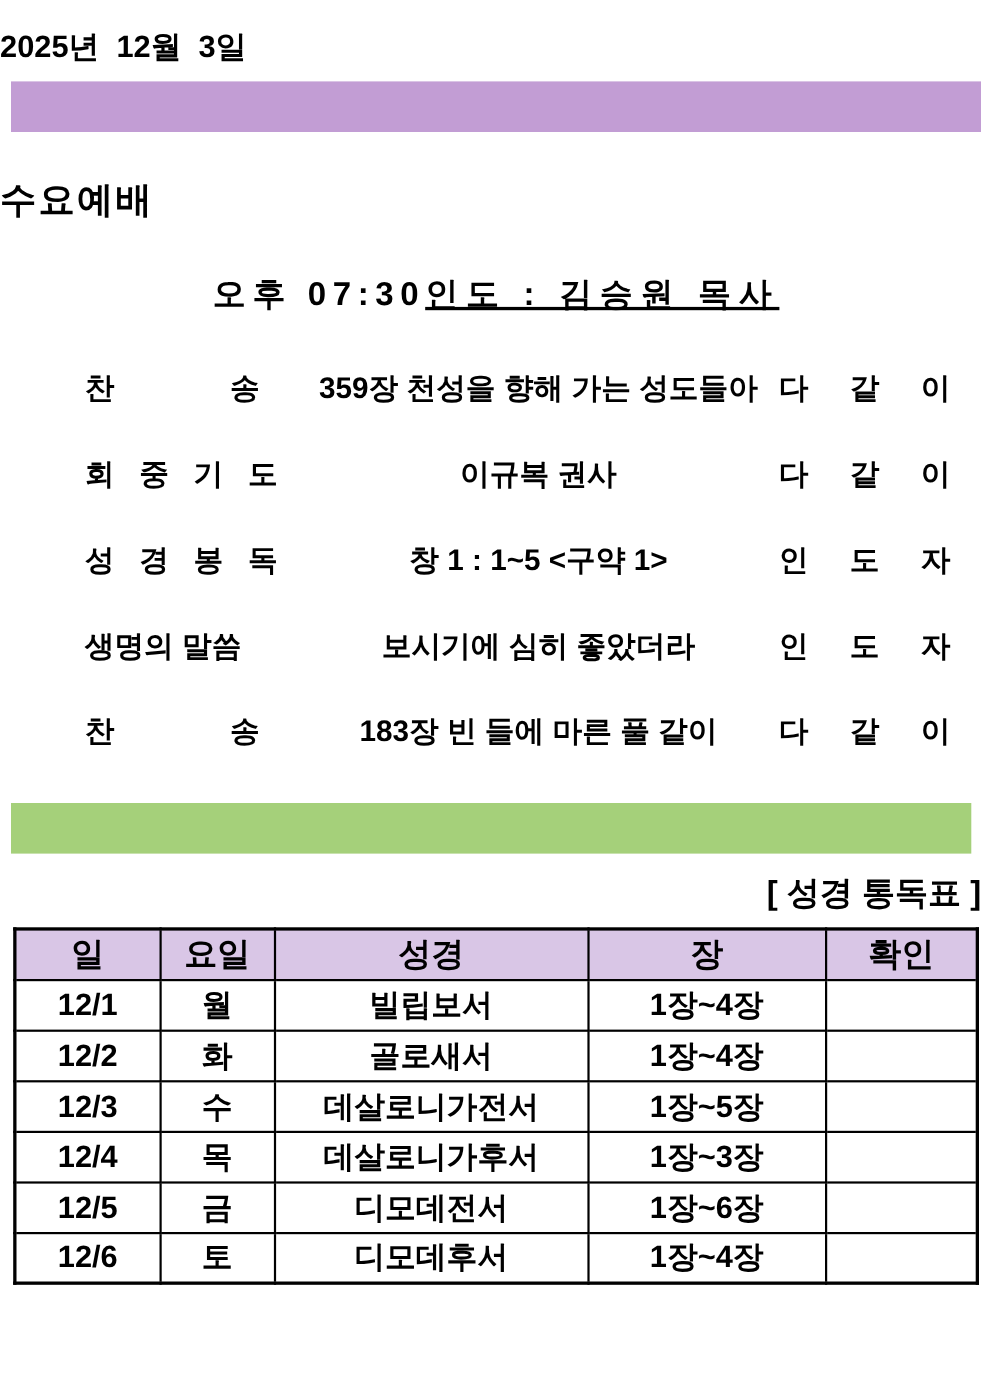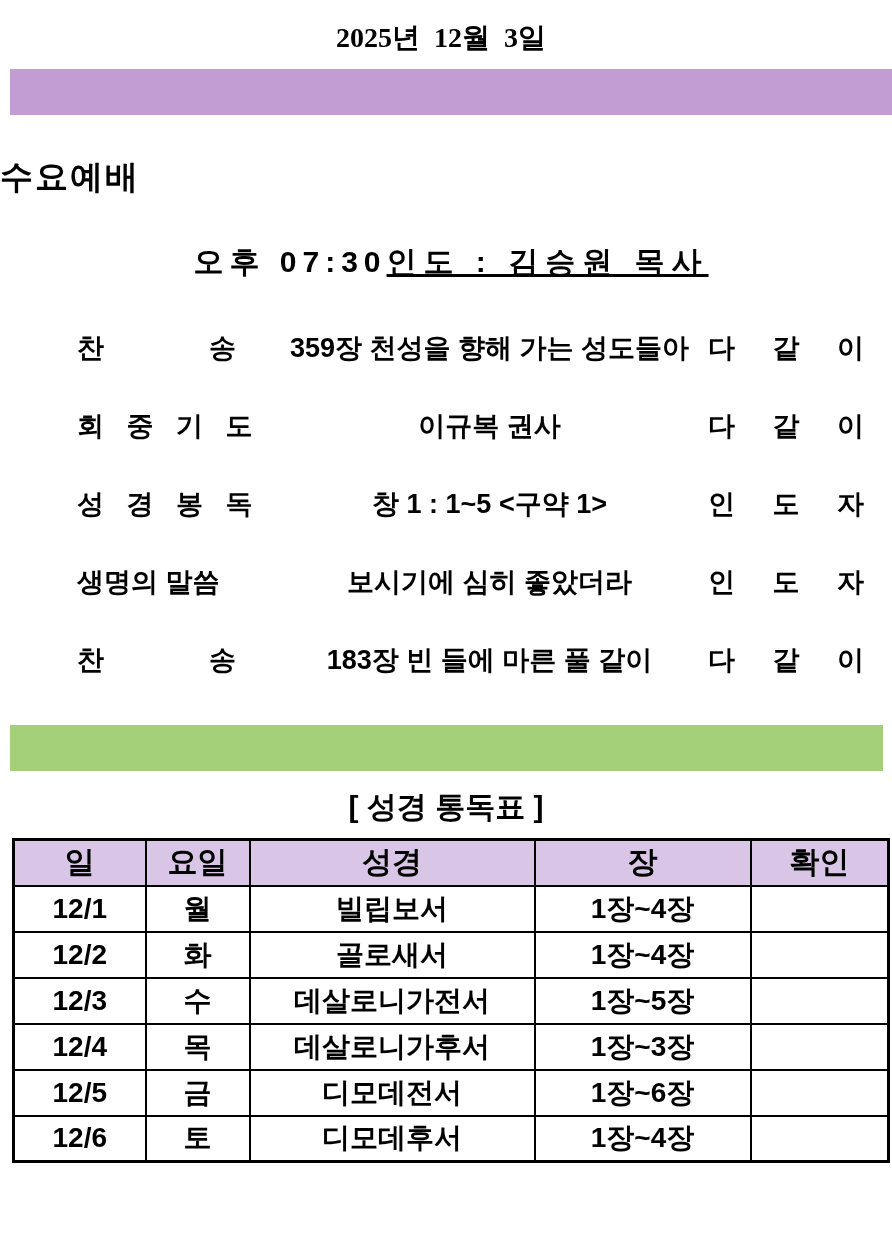--- a/index.html
+++ b/index.html
@@ -4,25 +4,24 @@
 <style>
   * { margin:0; padding:0; box-sizing:border-box; }
   html,body { background:#ffffff; }
   body {
     width:892px; height:1258px;
     font-family:"Liberation Sans","DejaVu Sans",sans-serif;
     font-weight:700; color:#000;
     overflow:hidden;
   }
   .date-line {
-    padding:19px 10px 0 0;
-    text-align:center;
+    padding:24px 10px 0 0;
+    text-align:left;
     font-size:28px;
     white-space:pre;
-    font-family:Liberation Serif, serif;
   }
   .accent-bar {
     margin-left:10px;
     height:46px;
   }
   .bar-purple { margin-top:12px; width:882px; background:var(--bar-purple); }
   .bar-green  { margin-top:26px; width:873px; background:var(--bar-green); }
   .service-title {
     margin-top:40px;
     text-align:left;
@@ -44,21 +43,21 @@
     align-items:center;
     height:78px;
     font-size:27px;
     margin-left:9px;
   }
   .srv-label   { margin-left:68px; width:194px; white-space:pre; }
   .srv-content { flex:1; text-align:center; white-space:pre; }
   .srv-performer { width:182px; margin-right:2px; white-space:pre; }
   .reading-title {
     margin:16px 0 10px 0;
-    text-align:center;
+    text-align:right;
     font-size:30px;
     white-space:pre;
   }
   table.reading {
     margin-left:12px;
     width:875px;
     border-collapse:collapse;
     table-layout:fixed;
   }
   table.reading th, table.reading td {

